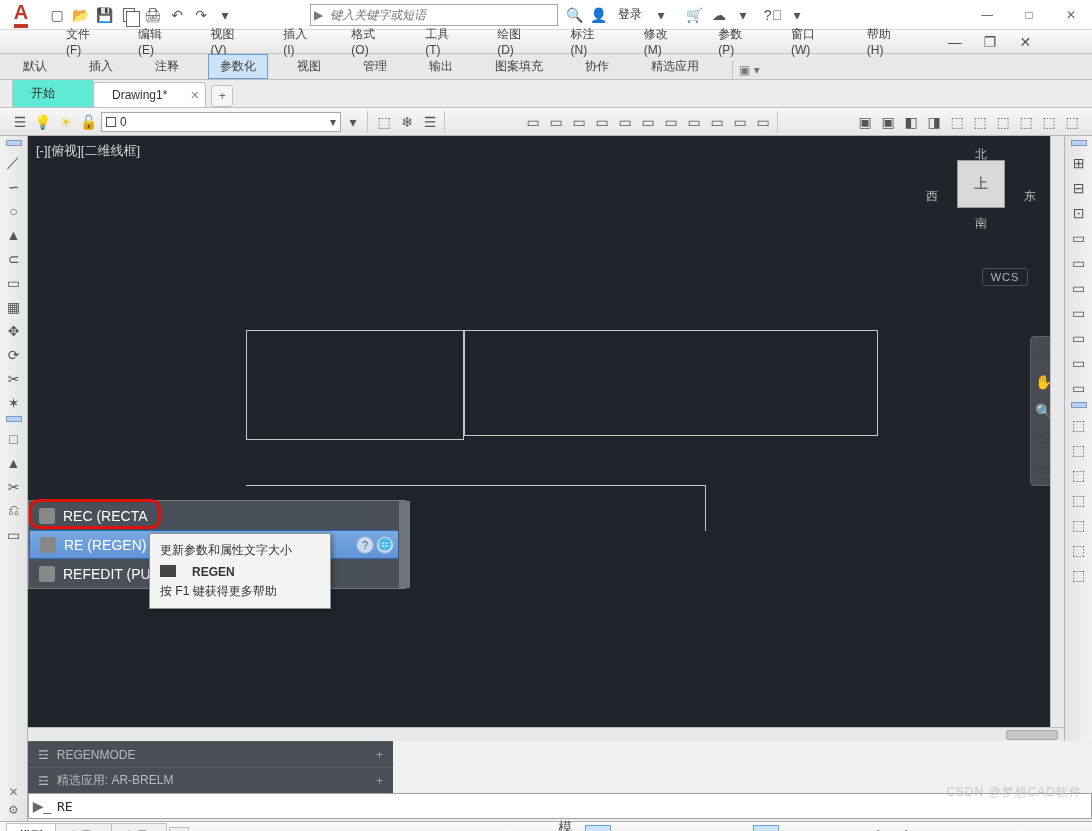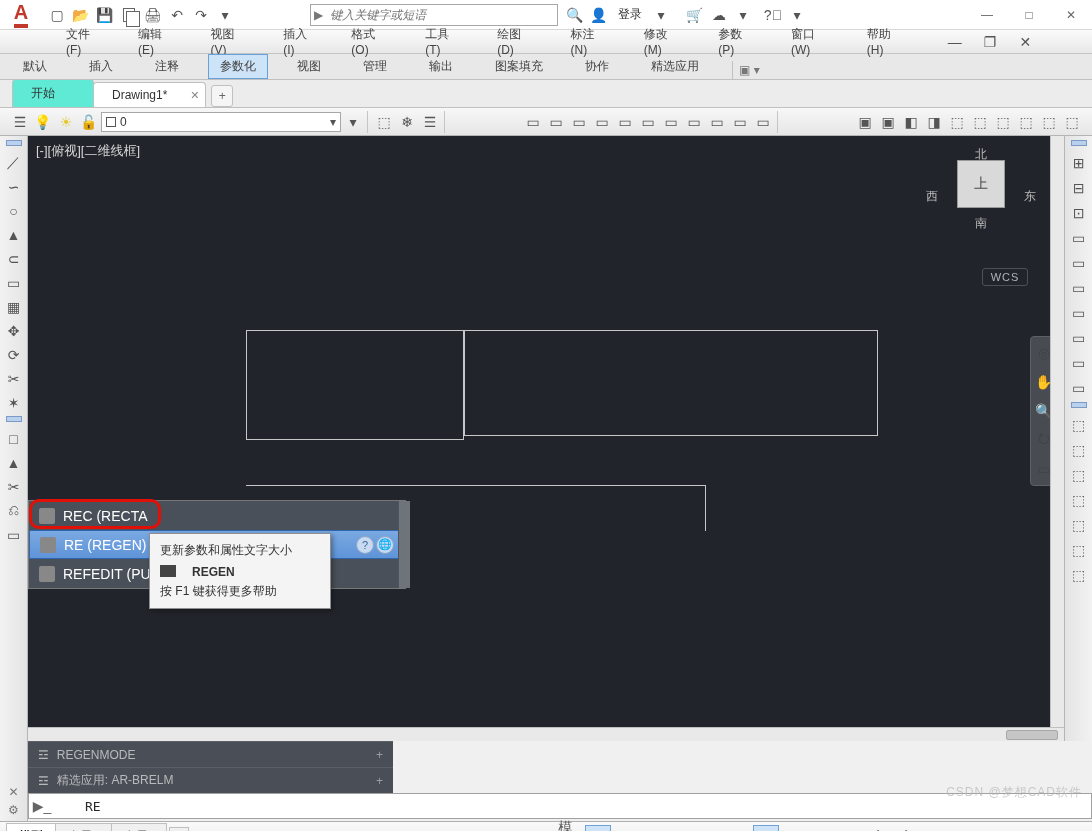--- a/index.html
+++ b/index.html
@@ -60,21 +60,21 @@
   .sug .qs{margin-left:auto; display:flex; gap:2px;}
   .sug .qb{width:18px;height:18px;border:1px solid #89a4c5;background:#c8daf1;border-radius:9px; color:#406693; font-size:11px; display:flex;align-items:center;justify-content:center;}
   .tooltip{ position:absolute; left:120px; top:32px; width:182px; background:#f4f4f4; border:1px solid #8f8f8f; box-shadow:2px 2px 5px rgba(0,0,0,.35); padding:8px 10px; color:#333;}
   .tooltip .ttitle{ font-weight:600; margin:6px 0 4px; display:flex;align-items:flex-start;gap:16px;}
   .tooltip .tico{width:16px;height:12px;background:#444;}
   .cmd-hist{ background:#4a4f57;}
   .hist{ height:26px; display:flex; align-items:center; padding:0 10px; color:#b9babc; font-size:12px; gap:8px; border-top:1px solid #5c5f66;}
   .hist .plus{margin-left:auto;color:#9a9c9f;}
   .cmd-bar{ height:26px; background:#ffffff; border:1px solid #a1a1a1; display:flex; align-items:center;}
   .cmd-glyph{ width:26px; display:flex;align-items:center;justify-content:center;color:#666;font-size:14px;}
-  .cmd-input{ border:none; outline:none; flex:1; font-family:Consolas,monospace; font-size:13px; color:#2a2a2a; padding:0 2px;margin-left:28px;}
+  .cmd-input{ border:none; outline:none; flex:1; font-family:Consolas,monospace; font-size:13px; color:#2a2a2a; padding:0 2px;}
   .statusbar{ height:30px; background:linear-gradient(#fafafa,#e5e5e5); border-top:1px solid #b0b0b0; display:flex; align-items:center; padding:0 6px;}
   .lay-tabs{ display:flex; align-items:center;}
   .laytab{ padding:4px 12px; border:1px solid #c0c0c0; background:#f0f0f0; margin-right:-1px; font-size:12px; color:#555;}
   .laytab.sel{ background:#fff; font-weight:600; color:#222;}
   .layadd{width:20px;height:20px;border:1px solid #c0c0c0;background:#f0f0f0;display:flex;align-items:center;justify-content:center;color:#777;margin-left:3px;}
   .sb-right{ margin-left:auto; display:flex; align-items:center; gap:2px;}
   .sbbtn{ width:26px;height:24px; display:flex;align-items:center;justify-content:center; border:1px solid transparent; color:#555; font-size:14px;}
   .sbbtn.on{ background:#cfe3f8; border-color:#6fa2d6;}
   .sb-scale{ padding:0 4px; color:#444; font-size:12px;}
   .watermark{ position:absolute; right:10px; bottom:30px; color:#b6b6b6; opacity:.7; font-size:12px; letter-spacing:1px; pointer-events:none;}

